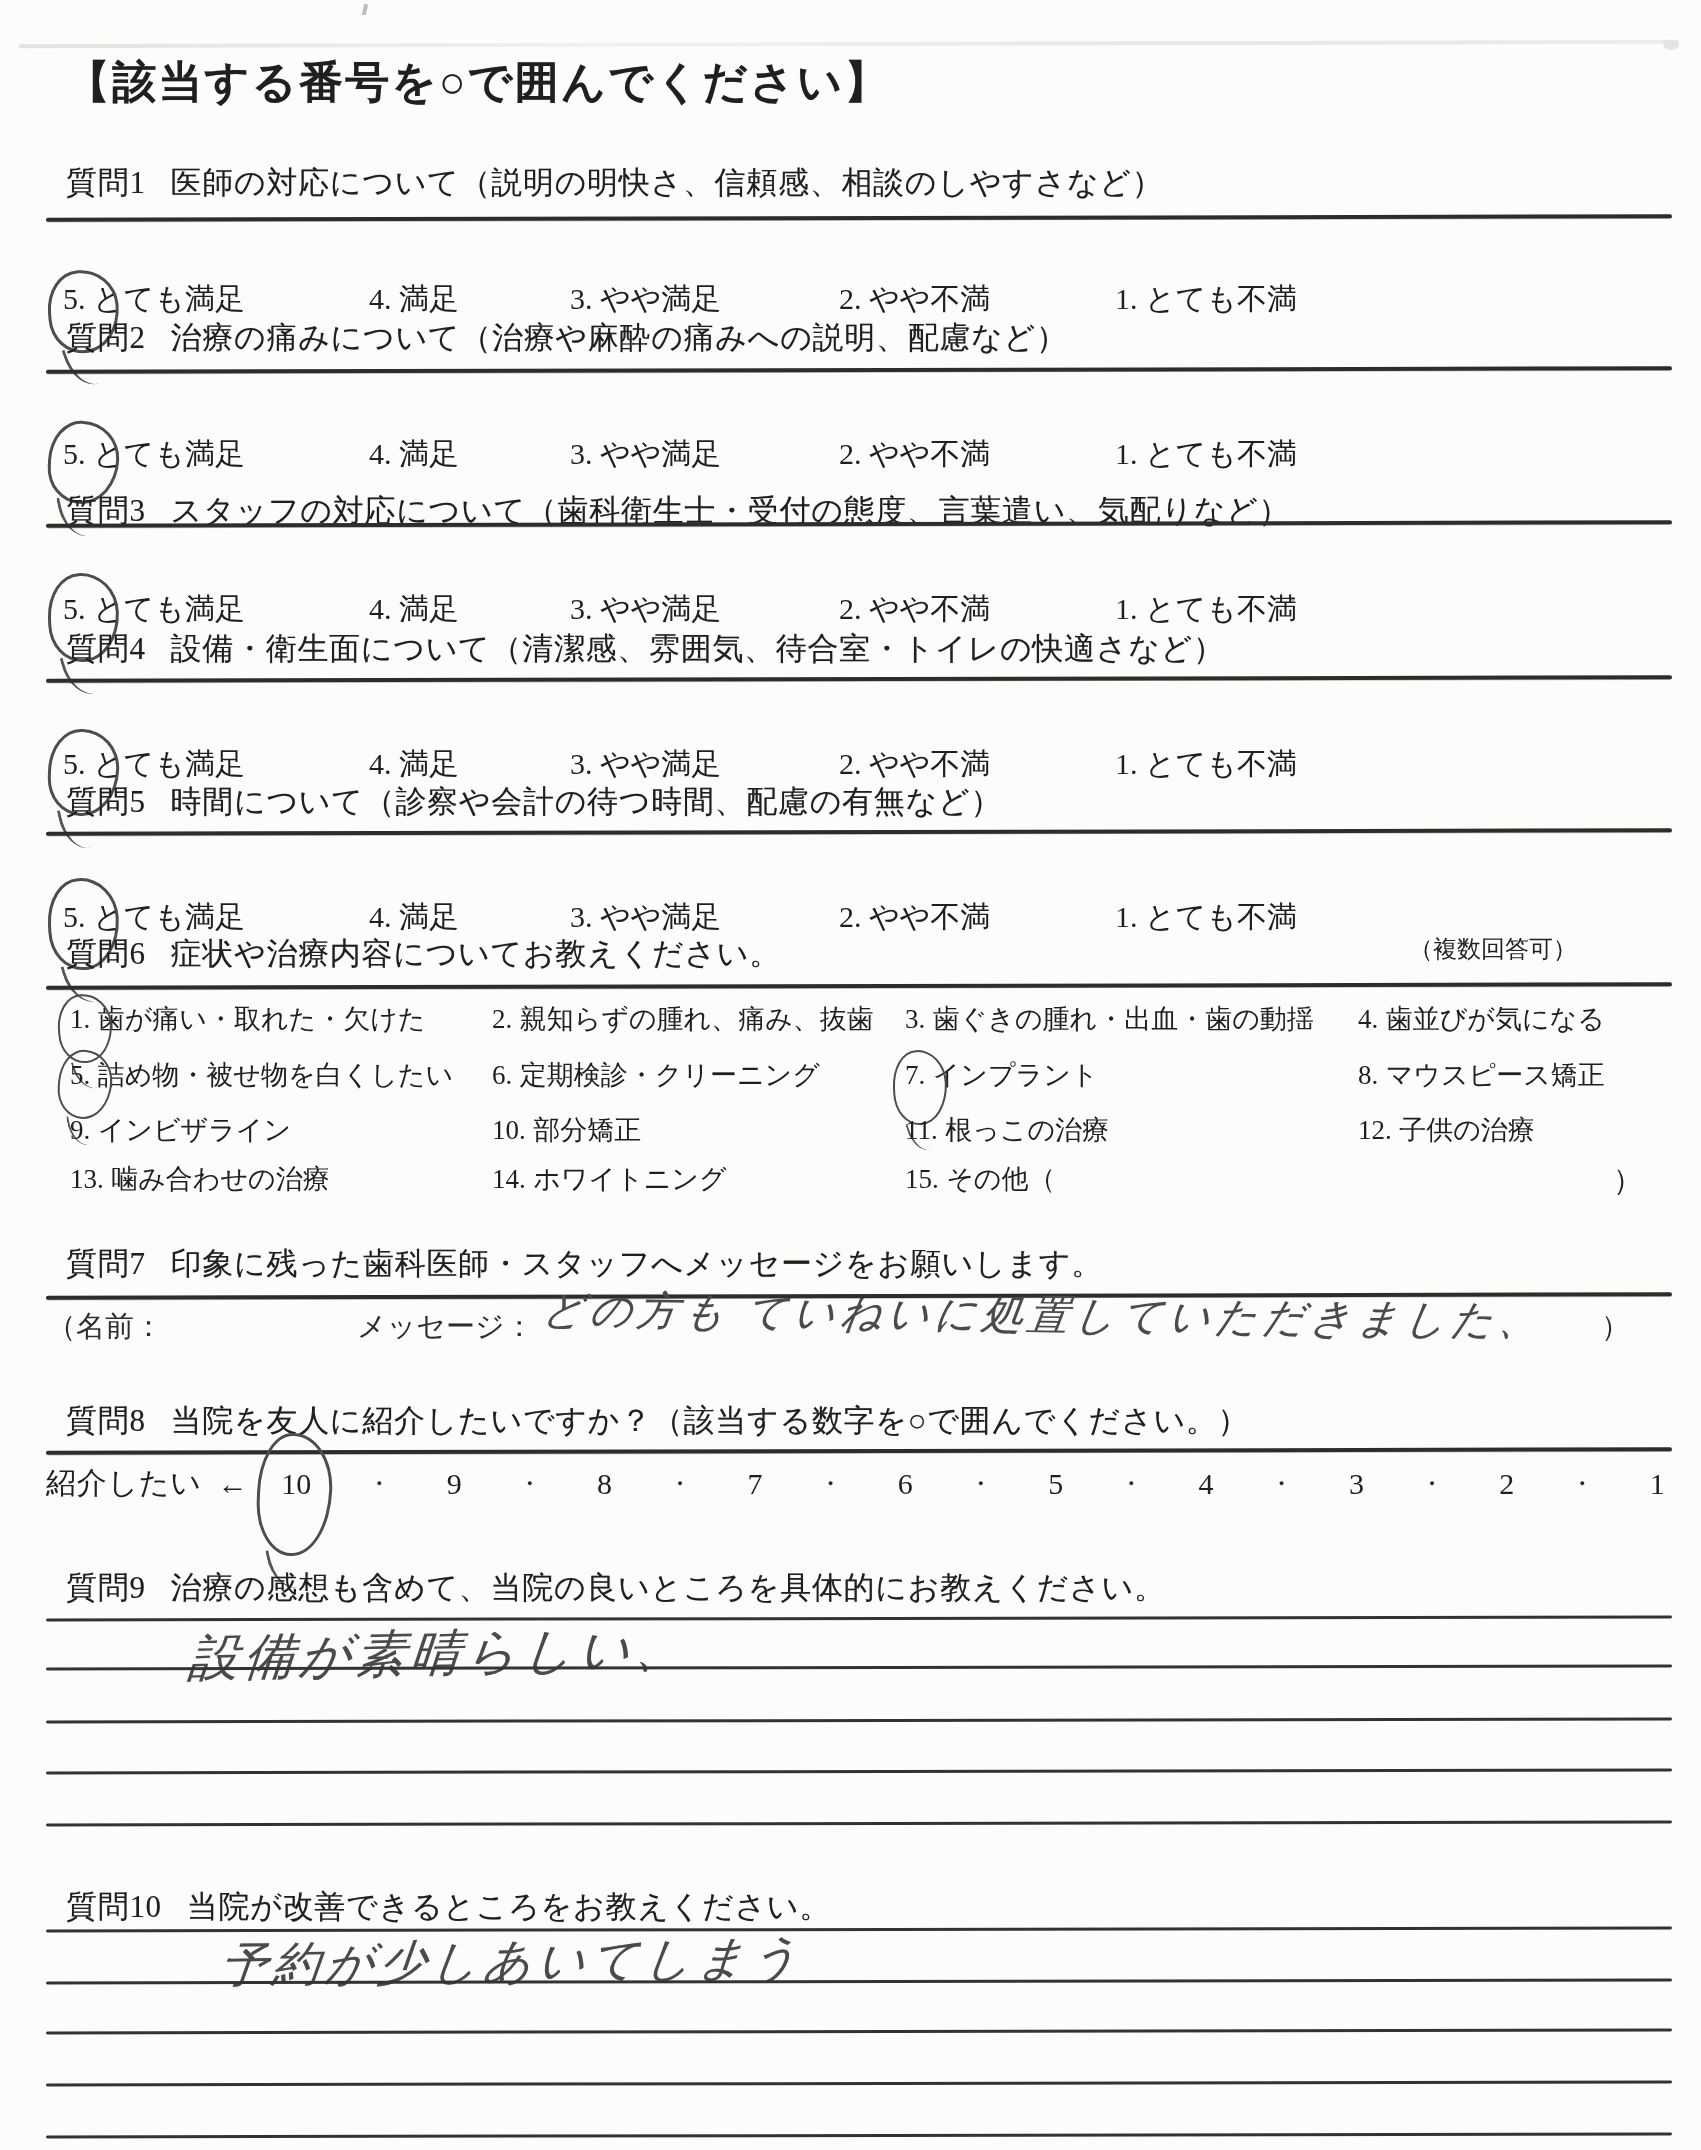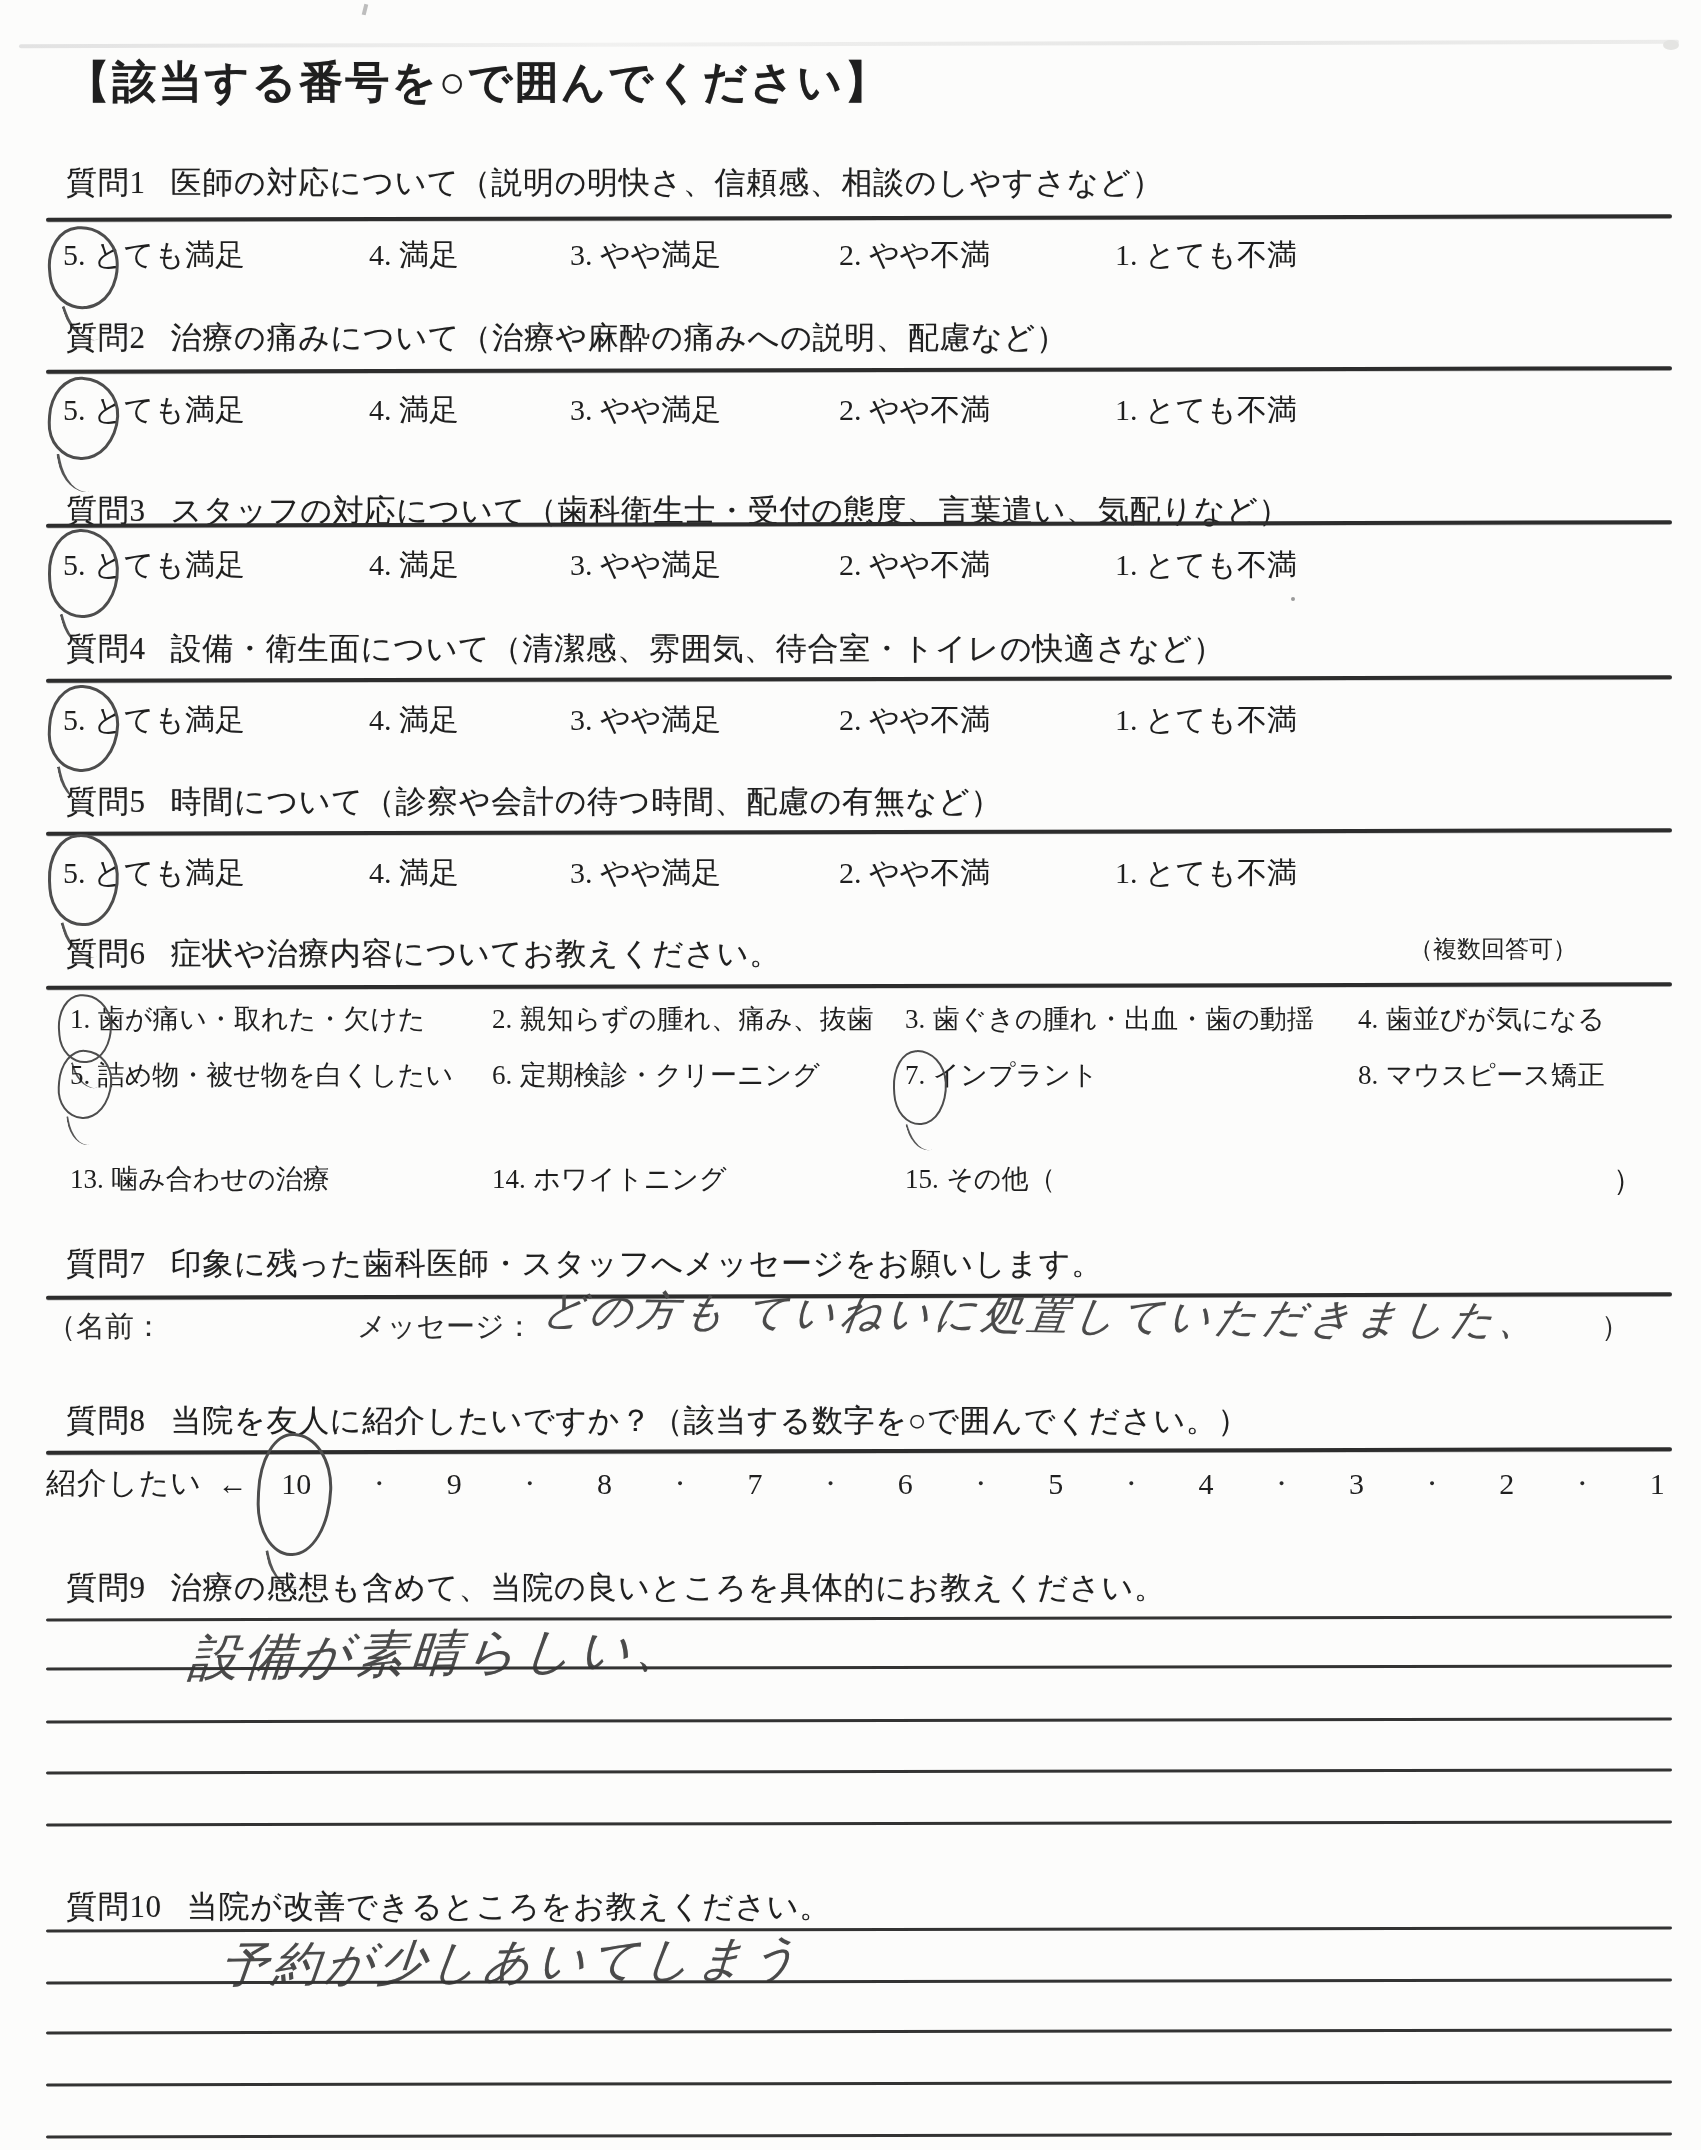--- a/index.html
+++ b/index.html
@@ -24,21 +24,21 @@
     text-shadow:0 0 0.7px rgba(40,40,40,.4);}
   .q-title .q-label{margin-right:25px;}
   .q-note{position:absolute; left:1409px; font-size:24px; white-space:nowrap;}
 
   .rule{position:absolute; left:46px; width:1626px; height:3.7px; background:#2d2d2d;
     border-radius:2.2px; transform:rotate(-0.12deg); box-shadow:0 0.7px 0 rgba(0,0,0,.25);}
   .ans-line{position:absolute; left:46px; width:1626px; height:3px; background:#333;
     border-radius:1.5px; transform:rotate(-0.1deg);}
 
   .opt-row{position:absolute; left:0; top:0; width:1701px; height:59px; font-size:30px;}
-  .opt{position:absolute; white-space:nowrap;}
+  .opt{position:absolute; white-space:nowrap;margin-top:44px;}
   .opt .num{display:inline-block; position:relative; margin-right:7.4px;}
 
   
   .circle-mark{position:absolute; border:3px solid #4d4d4d; border-radius:46% 54% 52% 48% / 50% 46% 56% 44%;
     pointer-events:none;}
   .circle-mark::after{content:""; position:absolute; bottom:-38px; left:11.8px; width:22px; height:43px;
     border-left:3px solid #555; border-bottom-left-radius:100% 85%; transform:rotate(-14deg);}
   .c-rating{left:-14.8px; top:-11.8px; width:65px; height:77px; transform:rotate(-5deg);}
   .c-q6{left:-11.8px; top:-9.6px; width:50px; height:65px; transform:rotate(-4deg); border-width:2.2px;}
   .c-q6::after{bottom:-29.5px; width:16px; height:32px; border-left-width:2.2px;}
@@ -152,20 +152,26 @@
     <span class="q6-opt"><span class="num">2.</span><span>親知らずの腫れ、痛み、抜歯</span></span>
     <span class="q6-opt"><span class="num">3.</span><span>歯ぐきの腫れ・出血・歯の動揺</span></span>
     <span class="q6-opt"><span class="num">4.</span><span>歯並びが気になる</span></span>
   </div>
   <div class="q6-row" style="top:1057px;">
     <span class="q6-opt"><span class="num"><span>5.</span><span class="circle-mark c-q6" style="transform:rotate(4deg);"></span></span><span>詰め物・被せ物を白くしたい</span></span>
     <span class="q6-opt"><span class="num">6.</span><span>定期検診・クリーニング</span></span>
     <span class="q6-opt"><span class="num"><span>7.</span><span class="circle-mark c-q6" style="transform:rotate(-3deg); height:71px;"></span></span><span>インプラント</span></span>
     <span class="q6-opt"><span class="num">8.</span><span>マウスピース矯正</span></span>
   </div>
+  <div class="q6-row" style="top:1112px;">
+    <span class="q6-opt"><span class="num">9.</span><span>インビザライン</span></span>
+    <span class="q6-opt"><span class="num">10.</span><span>部分矯正</span></span>
+    <span class="q6-opt"><span class="num">11.</span><span>根っこの治療</span></span>
+    <span class="q6-opt"><span class="num">12.</span><span>子供の治療</span></span>
+  </div>
   <div class="q6-row" style="top:1161px;">
     <span class="q6-opt"><span class="num">13.</span><span>噛み合わせの治療</span></span>
     <span class="q6-opt"><span class="num">14.</span><span>ホワイトニング</span></span>
     <span class="q6-opt"><span class="num">15.</span><span>その他（</span></span>
   </div>
   <div class="q6-suffix" style="top:1161px;">）</div>
 
   <div class="q-title" style="top:1243px;">
     <span class="q-label">質問7</span><span>印象に残った歯科医師・スタッフへメッセージをお願いします。</span>
   </div>

